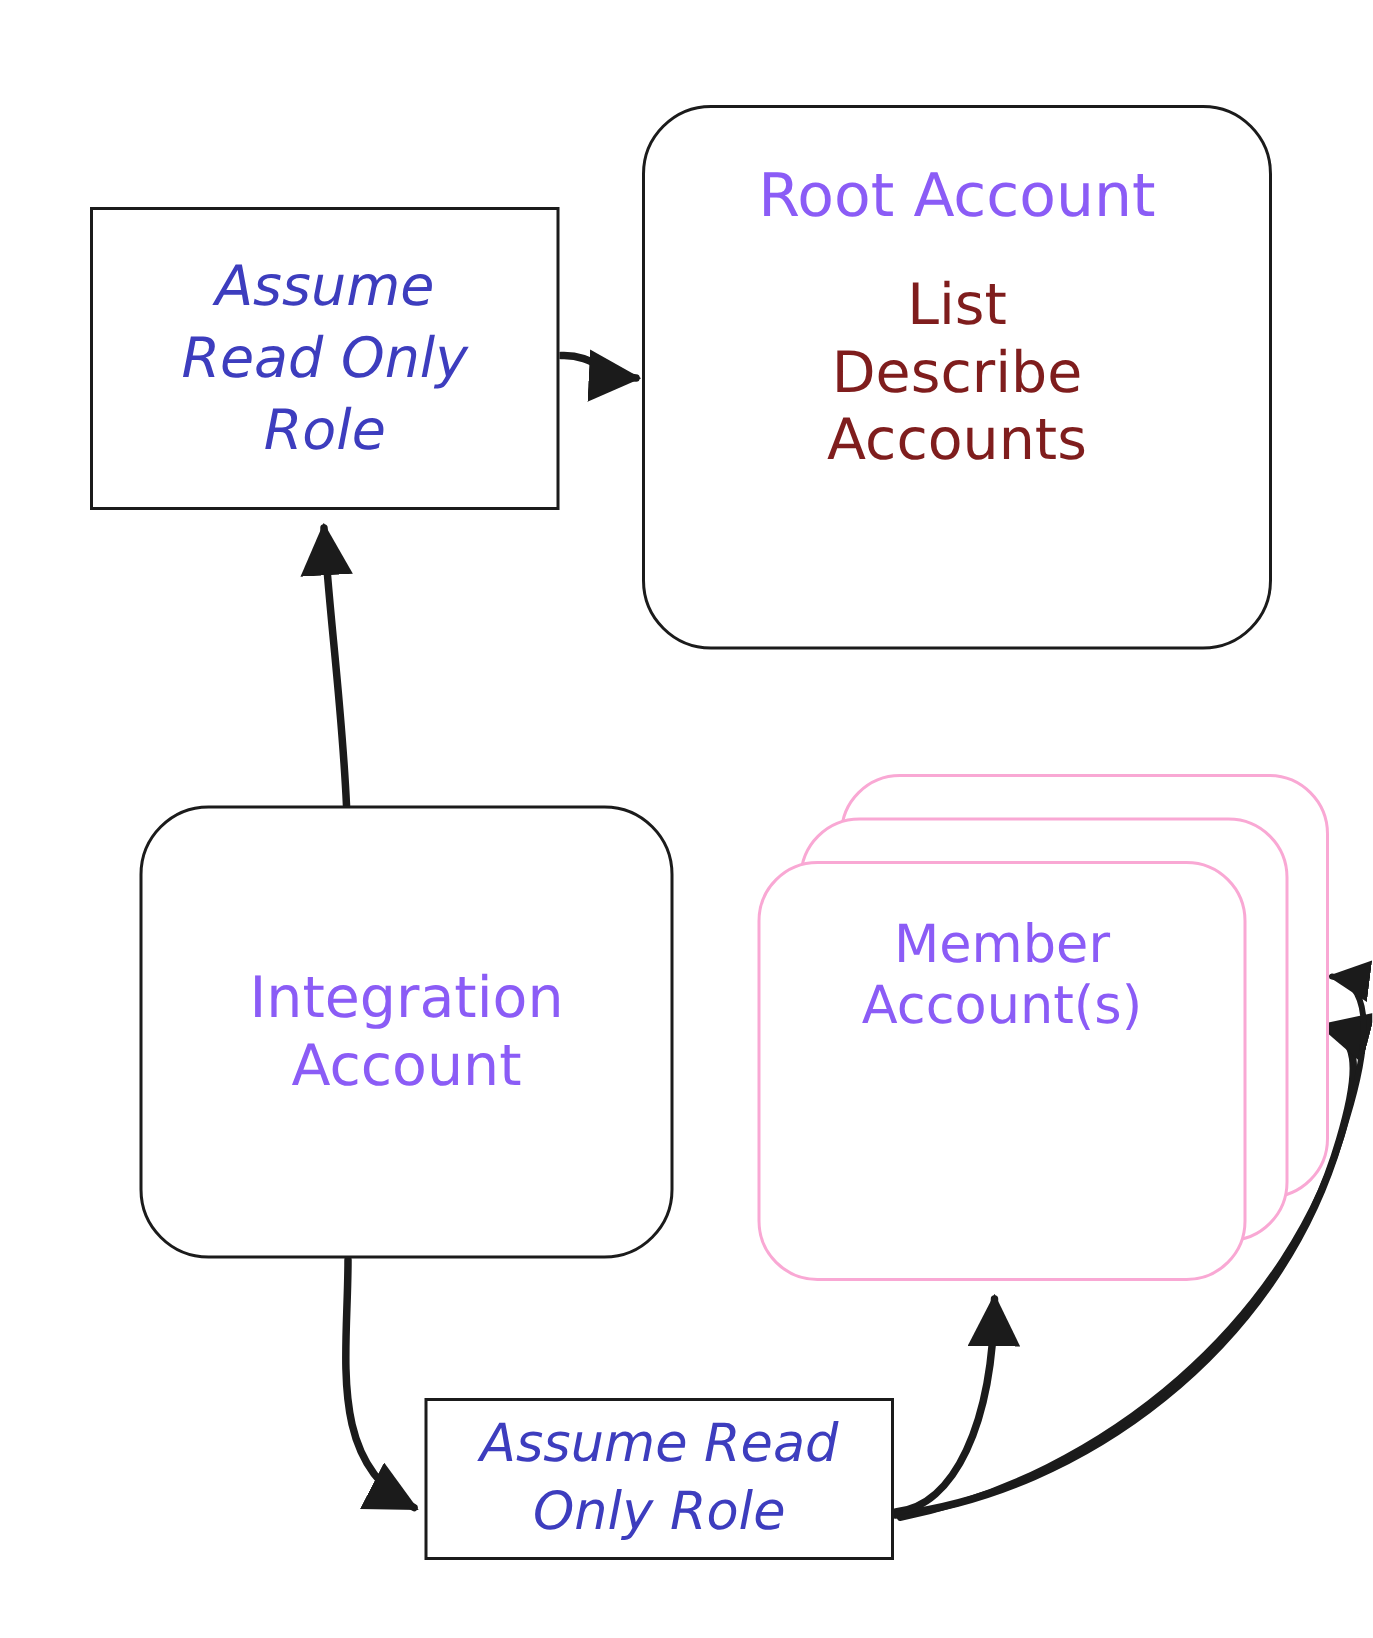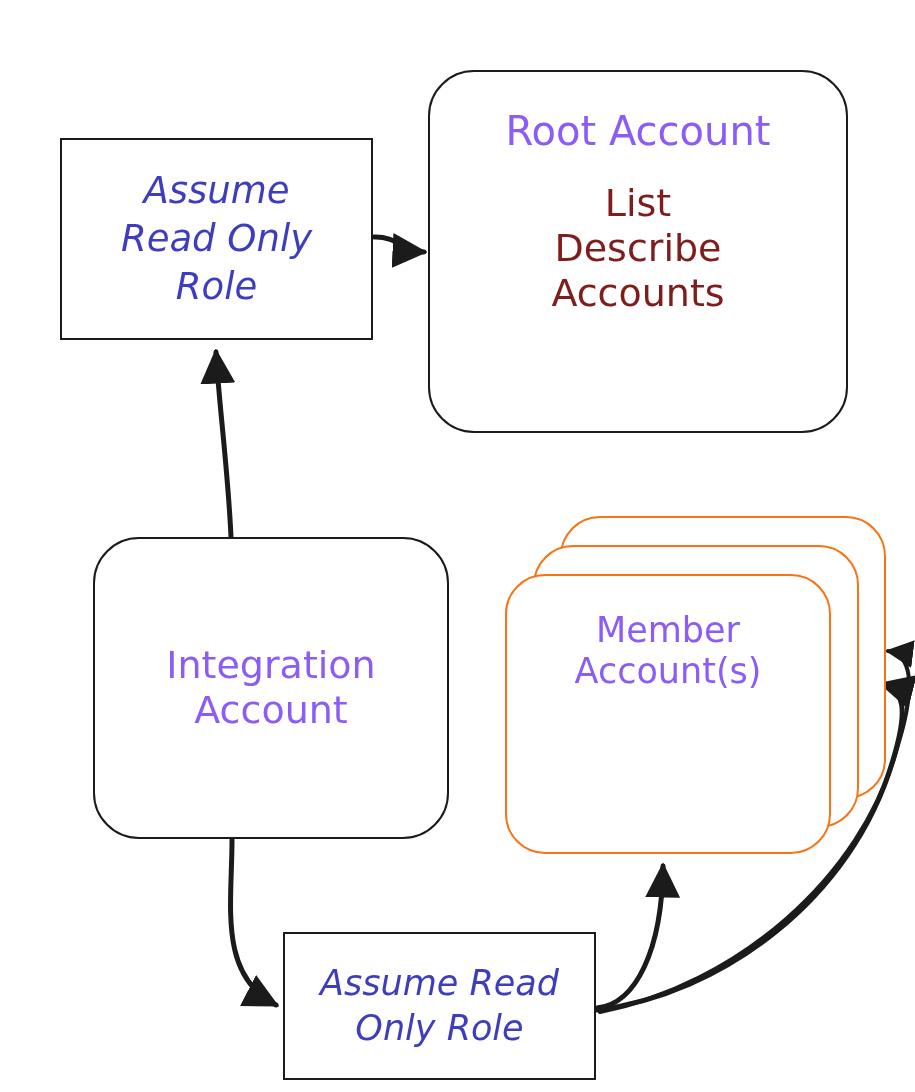--- a/index.html
+++ b/index.html
@@ -83,38 +83,38 @@
   
   #member-stack {
     position: absolute;
     left: 0; top: 0; width: 915px; height: 1092px;
     pointer-events: none;
   }
   .stack-card {
     position: absolute;
     box-sizing: border-box;
     background: #ffffff;
-    border: 2px solid #f97316;
+    border: 2px solid #f9a8d4;
     border-radius: 40px;
     pointer-events: auto;
   }
   #member-card-back  { left: 560px; top: 516px; width: 326px; height: 283px; }
   #member-card-mid   { left: 533px; top: 545px; width: 326px; height: 283px; }
   #member-card-front {
     left: 505px; top: 574px; width: 326px; height: 280px;
     display: flex; flex-direction: column;
     align-items: center; justify-content: flex-start;
     text-align: center; padding-top: 34px;
   }
   #member-card-front .label-plain { font-size: 35px; }
   #member-card-front .label-accent { font-size: 34px; margin-top: 38px; }
 
   
   #role-bottom {
-    left: 283px; top: 932px; width: 313px; height: 148px;
+    left: 283px; top: 932px; width: 313px; height: 108px;
   }
   #role-bottom .label-role { font-size: 35px; }
 </style>
 </head>
 <body>
 
 <div id="canvas">
 
   <svg id="edges" viewBox="0 0 915 1092" width="915" height="1092">
     <defs>

